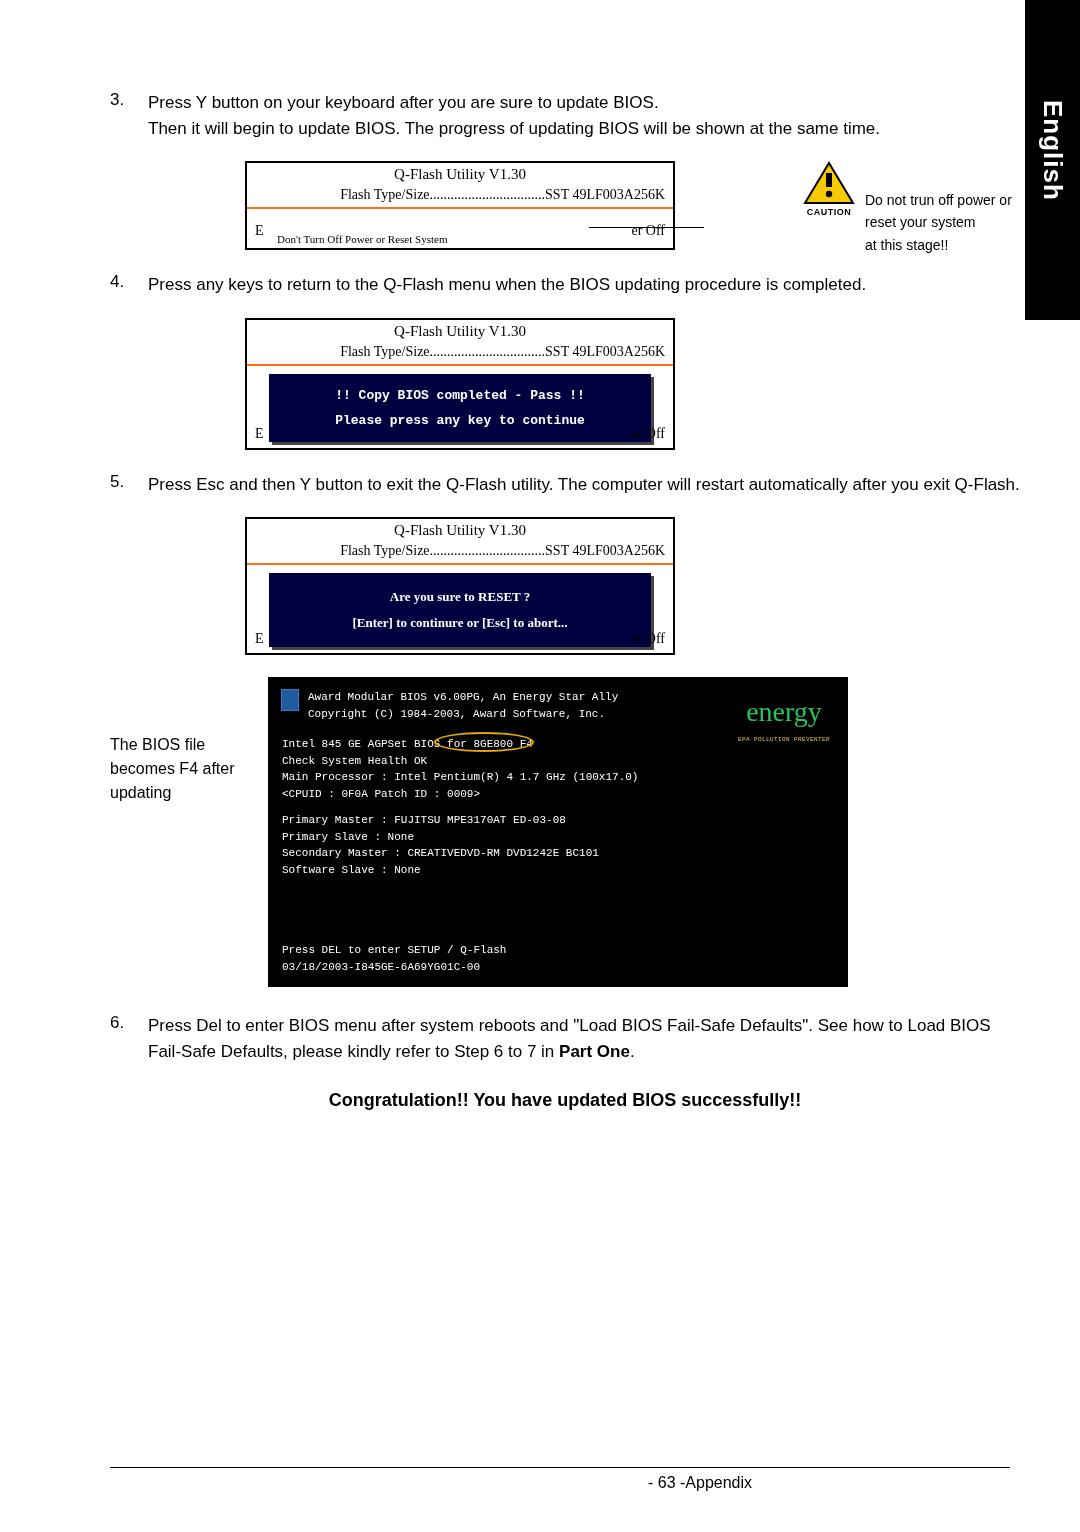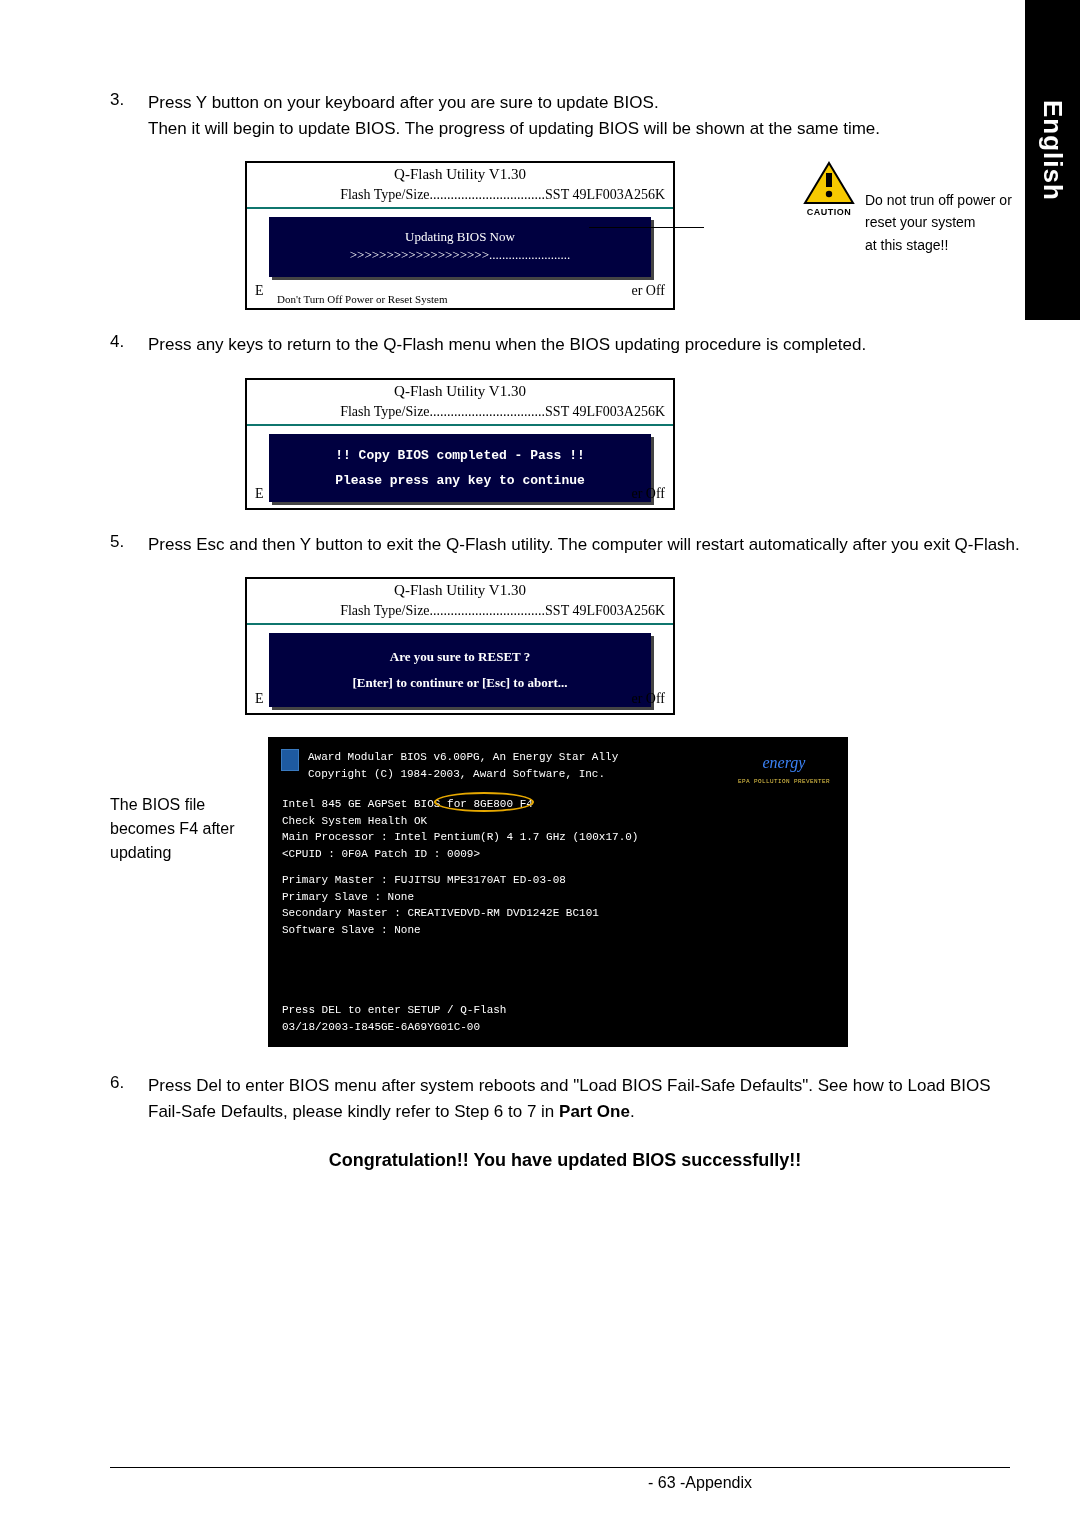--- a/index.html
+++ b/index.html
@@ -6,41 +6,41 @@
 body { width: 1080px; height: 1532px; font-family: Arial, sans-serif; background: #fff; position: relative; }
 .sidebar { position: absolute; right: 0; top: 0; width: 55px; height: 320px; background: #000; display: flex; align-items: flex-start; justify-content: center; padding-top: 100px; }
 .sidebar-text { color: #fff; font-weight: bold; font-size: 26px; writing-mode: vertical-rl; text-orientation: mixed; letter-spacing: 1px; }
 .content { padding: 90px 60px 30px 110px; }
 .step { display: flex; margin-bottom: 20px; }
 .step-num { width: 38px; flex-shrink: 0; font-size: 17px; }
 .step-text { font-size: 17px; line-height: 1.5; }
 .qflash-box { border: 2px solid #000; margin: 10px auto 22px; background: #fff; position: relative; }
 .qflash-box.w1 { width: 430px; }
 .qflash-title { text-align: center; font-family: "Times New Roman", serif; font-size: 15px; padding: 3px; }
-.qflash-title-row { border-bottom: 2px solid #0f766e; }
+.qflash-title-row { border-bottom: 2px solid #f97316; }
 .qflash-info { font-family: "Times New Roman", serif; font-size: 14px; padding: 1px 8px 4px; display: flex; justify-content: flex-end; }
 .qflash-inner { position: relative; padding: 8px 0 6px; }
 .dialog { background: #000040; color: #fff; font-family: "Times New Roman", serif; text-align: center; padding: 10px 8px 12px; margin: 0 22px; font-size: 13px; box-shadow: 3px 3px 0 #444; }
 .dialog-line { margin: 2px 0; }
 .bold { font-weight: bold; }
 .footer-text { font-family: "Times New Roman", serif; font-size: 14px; padding: 0 8px 3px; display: flex; justify-content: space-between; }
 .caution-wrap { position: absolute; left: 689px; top: 0px; display: flex; align-items: flex-start; }
 .caution-sign { width: 60px; text-align: center; }
 .triangle { position: relative; width:52px; height:44px; margin:0 auto 2px; }
 .triangle svg { width:100%; height:100%; }
 .caution-label { font-size: 9px; font-weight: bold; letter-spacing: 0.5px; }
 .caution-note { font-size: 14px; line-height: 1.6; margin-top: 28px; margin-left:6px; }
 .connector { position: absolute; border-top: 1px solid #000; }
 .body-text { margin-left: 38px; font-size: 17px; line-height: 1.5; margin-bottom: 14px; }
 .boot-wrap { display: flex; align-items: flex-start; margin-bottom: 26px; }
 .boot-label { width: 150px; font-size: 16px; line-height: 1.5; margin-top: 56px; margin-right: 8px; }
 .boot-screen { width: 580px; height: 310px; background: #000; color: #fff; font-family: "Courier New", monospace; font-size: 11px; padding: 12px 14px; position: relative; line-height: 1.5; }
 .boot-line { white-space: nowrap; }
 .energy-logo { position: absolute; right: 18px; top: 14px; text-align: center; }
-.energy-logo .script { font-family: cursive; font-style: italic; font-size: 16px; color:#3b82f6; }
+.energy-logo .script { font-family: cursive; font-size: 28px; color:#22c55e; }
 .energy-logo .sub { font-size: 6px; color: #e6c84a; letter-spacing: 0.4px; margin-top:2px;}
 .bios-chip { position: absolute; left:13px; top:12px; width:18px; height:22px; background:#1e5aa0; border:1px solid #3a7abf; }
 .highlight-oval { position:absolute; border:2px solid #e6a800; border-radius:50%; }
 .congrat { text-align: center; font-weight: bold; font-size: 18px; margin-top: 26px; }
 .page-footer { position: absolute; bottom: 40px; left: 110px; right: 70px; border-top: 1px solid #000; padding-top: 6px; display: flex; justify-content: center; font-size: 16px; }
 .page-footer .pg { margin-left: 280px; }
 .step-row-wrap { position: relative; }
 </style>
 </head>
 <body>
@@ -62,24 +62,20 @@
   <div class="step-row-wrap">
     <div class="qflash-box w1" style="margin-left:135px;">
       <div class="qflash-title-row">
         <div class="qflash-title">Q-Flash Utility V1.30</div>
         <div class="qflash-info">
           <span>Flash Type/Size.................................SST 49LF003A</span>
           <span>256K</span>
         </div>
       </div>
       <div class="qflash-inner">
-        <div class="dialog">
-          <div class="dialog-line">Updating BIOS Now</div>
-          <div class="dialog-line">&gt;&gt;&gt;&gt;&gt;&gt;&gt;&gt;&gt;&gt;&gt;&gt;&gt;&gt;&gt;&gt;&gt;&gt;&gt;.........................</div>
-        </div>
         <div class="footer-text" style="margin-top:6px;">
           <span>E</span>
           <span style="position:absolute; left:30px; bottom:3px; font-family:'Times New Roman',serif; font-size:11px;">Don't Turn Off Power or Reset System</span>
           <span>er Off</span>
         </div>
       </div>
     </div>
     <div class="connector" style="left:479px; top:66px; width:115px;"></div>
     <div class="caution-wrap">
       <div class="caution-sign">

